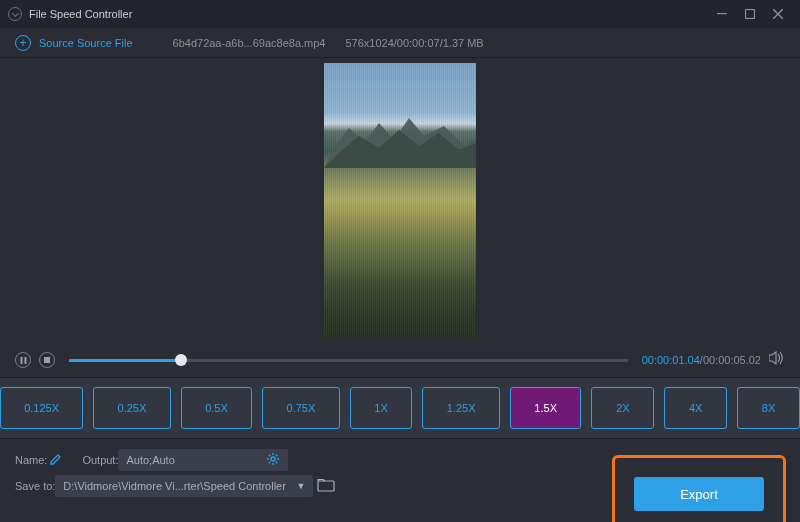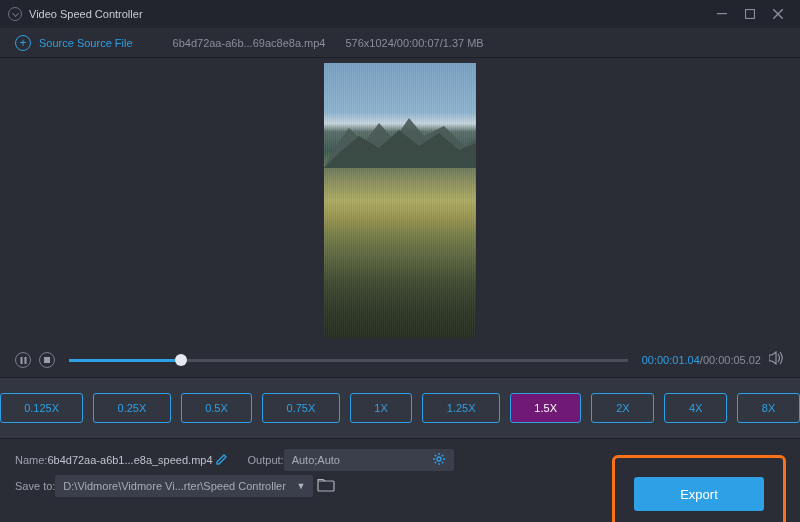--- a/index.html
+++ b/index.html
@@ -29,21 +29,21 @@
   .circbtn { width: 16px; height: 16px; border: 1.2px solid #7a7f8c; border-radius: 50%; display: flex; align-items: center; justify-content: center; cursor: pointer; flex-shrink:0; }
   .circbtn svg { display:block; }
   .progress { flex: 1; height: 3px; background: #4a4e59; position: relative; margin: 0 6px; cursor: pointer; }
   .progress .fill { position: absolute; left: 0; top: 0; bottom: 0; background: #2ea0e6; }
   .progress .knob { position: absolute; top: -4.5px; width: 12px; height: 12px; background: #e5e8ef; border-radius: 50%; }
   .timetxt { font-size: 11px; color: #8a8f9c; white-space: nowrap; }
   .timetxt .cur { color: #2ea0e6; }
   .vol-ico { width: 16px; cursor:pointer; flex-shrink:0; }
 
   .speedbar { height: 62px; background: #323641; display: flex; align-items: center; justify-content: center; gap: 10px; border-top: 1px solid #1c1e25; border-bottom: 1px solid #1c1e25; }
-  .speedbtn { min-width: 48px; height: 30px; border: 1px solid #2ea0e6; border-radius: 3px; color: #2ea0e6; font-size: 11px; display: flex; align-items: center; justify-content: center; cursor: pointer; padding: 0 24px; background: transparent; }
+  .speedbtn { min-width: 48px; height: 42px; border: 1px solid #2ea0e6; border-radius: 3px; color: #2ea0e6; font-size: 11px; display: flex; align-items: center; justify-content: center; cursor: pointer; padding: 0 24px; background: transparent; }
   .speedbtn.active { background: #701a75; color: #fff; }
 
   .bottom { padding: 8px 15px 10px 15px; font-size: 11px; position: relative; }
   .brow { display: flex; align-items: center; height: 26px; }
   .brow .lbl { color: #9ea2ad; }
   .brow .val { color: #bfc3cc; }
   .pencil { color: #2ea0e6; cursor: pointer; margin-left:2px; }
   .outlbl { margin-left: 20px; }
   .outbox { background: #3b3f4b; height: 22px; display: flex; align-items: center; padding: 0 8px; width: 170px; border-radius: 2px; justify-content: space-between; }
   .gear { color: #2ea0e6; cursor: pointer; }
@@ -51,21 +51,21 @@
   .pathbox .caret { color: #aeb2bd; font-size: 9px; }
   .folder-ico { color: #aeb2bd; cursor:pointer; margin-left:4px; }
   .export-wrap { position: absolute; right: 14px; top: 16px; border: 3px solid #f97316; border-radius: 6px; padding: 19px; }
   .export-btn { width: 130px; height: 34px; background: #2ea0e6; color: #fff; border-radius: 3px; display: flex; align-items: center; justify-content: center; font-size: 13px; cursor: pointer; border:none; }
 </style>
 </head>
 <body>
 
 <div class="titlebar">
   <div class="logo"></div>
-  <div class="title">Video Speed Controller</div>
+  <div class="title">File Speed Controller</div>
   <div class="winbtn">
     <svg width="10" height="10">
         <rect x="0" y="4" width="10" height="1.2" fill="#8a8f9c"></rect>
       </svg>
   </div>
   <div class="winbtn">
     <svg width="10" height="10">
         <rect x="0.5" y="0.5" width="9" height="9" fill="none" stroke="#8a8f9c" stroke-width="1.2"></rect>
       </svg>
   </div>
@@ -134,21 +134,20 @@
     <div class="speedbtn">1.25X</div>
     <div class="speedbtn active">1.5X</div>
     <div class="speedbtn">2X</div>
     <div class="speedbtn">4X</div>
     <div class="speedbtn">8X</div>
   </div>
 
 <div class="bottom">
   <div class="brow">
     <span class="lbl">Name:</span>
-    <span class="val">6b4d72aa-a6b1...e8a_speed.mp4</span>
     <span class="pencil">
       <svg width="13" height="13" viewBox="0 0 13 13">
           <path d="M2 11 L2 9 L9 2 L11 4 L4 11 Z" fill="none" stroke="#2ea0e6" stroke-width="1.3"></path>
         </svg>
     </span>
     <span class="lbl outlbl">Output:</span>
     <div class="outbox">
       <span>Auto;Auto</span>
       <span class="gear">
         <svg width="14" height="14" viewBox="0 0 14 14">

